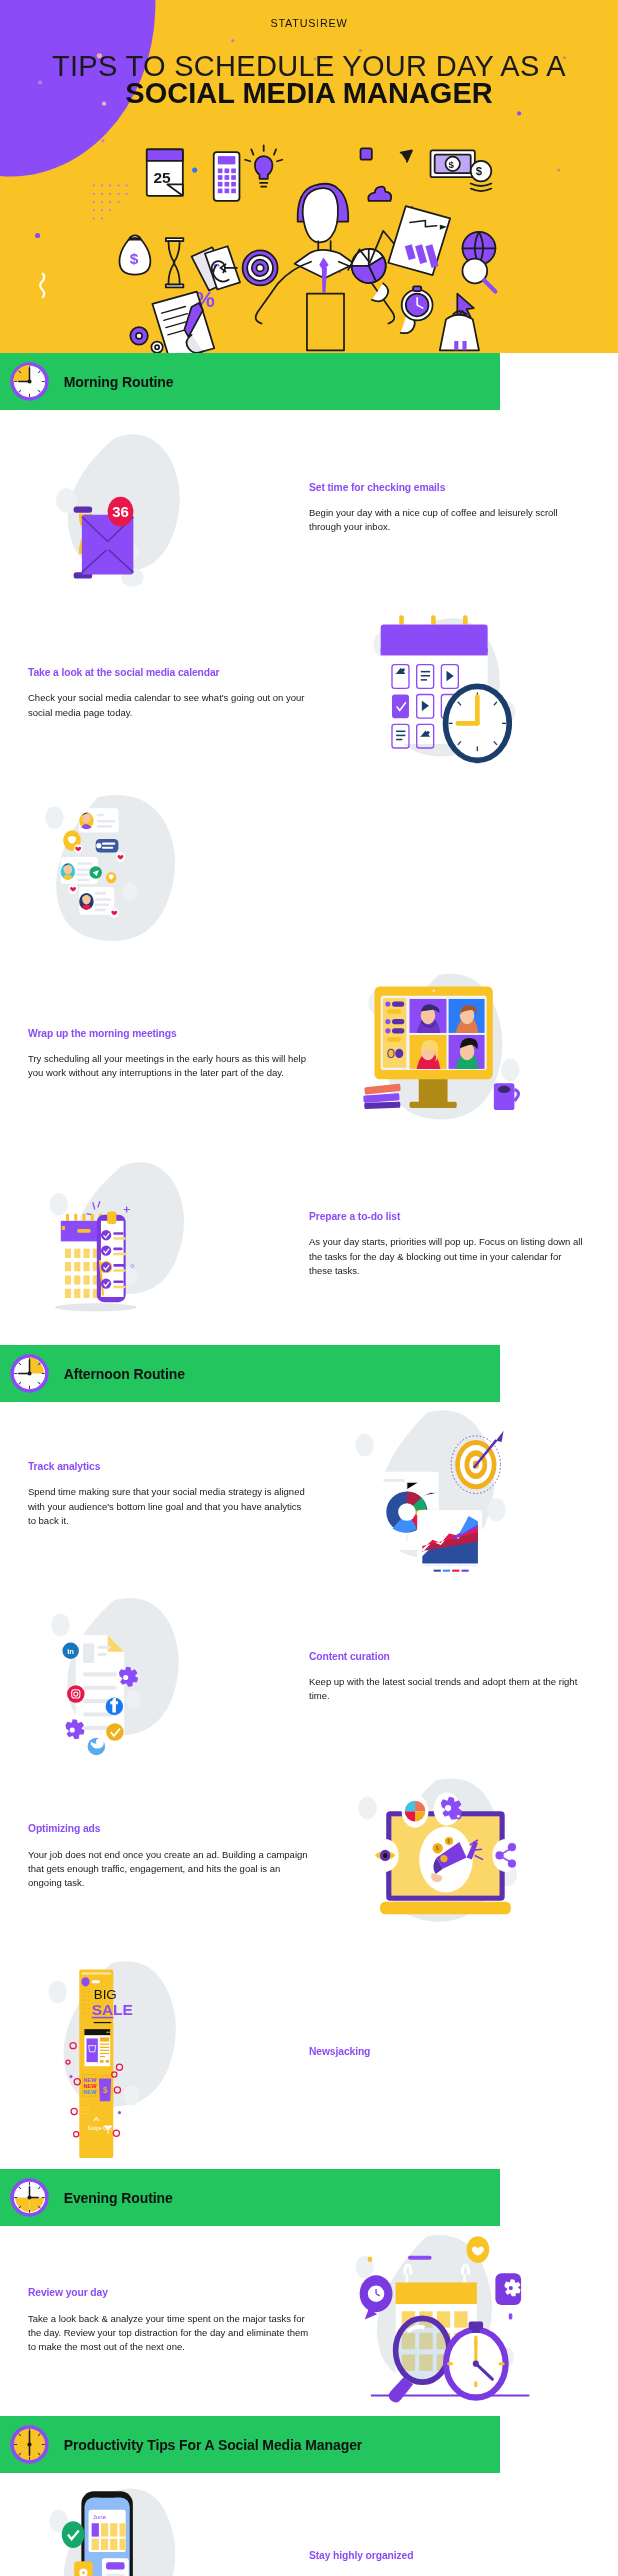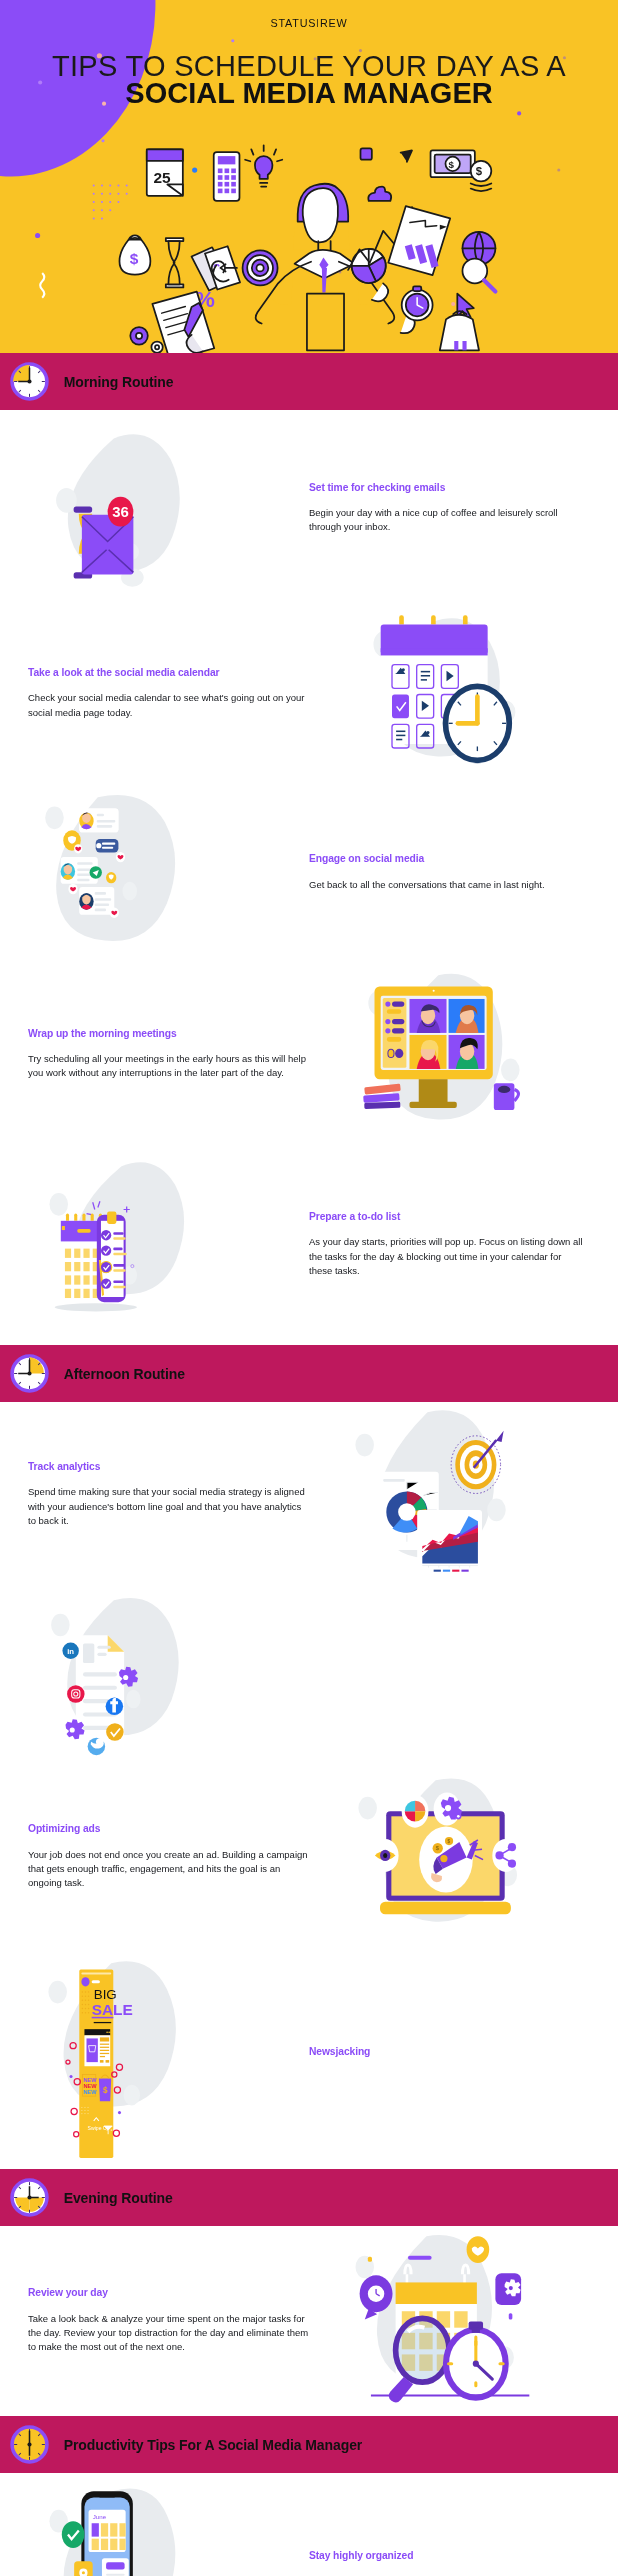--- a/index.html
+++ b/index.html
@@ -57,23 +57,23 @@
     text-align: center;
     font-size: 29px;
     letter-spacing: 0px;
     color: #111111;
     font-weight: bold;
   }
   .hero-art { position: absolute; left: 0; top: 139px; width: 618px; height: 214px; }
 
   
   .band {
-    width: 618px;
+    width: 500px;
     height: 57px;
-    background: #be185d;
+    background: #22c55e;
     display: flex;
     align-items: center;
     padding-left: 9.3px;
   }
   .band-clock { width: 41px; height: 41px; flex: 0 0 41px; }
   .band-title {
     margin-left: 13.4px;
     font-size: 14px;
     font-weight: bold;
     color: #111111;
@@ -478,24 +478,20 @@
           <path d="M79 207 q8 -12 18 -2 q-4 -8 -18 2z" fill="#1b3d6b"></path>
           <rect x="104" y="198" width="22" height="5" rx="2" fill="#e6eaee"></rect>
           <rect x="104" y="210" width="32" height="5" rx="2" fill="#e6eaee"></rect>
           <rect x="104" y="220" width="28" height="5" rx="2" fill="#e6eaee"></rect>
           <rect x="104" y="230" width="22" height="5" rx="2" fill="#e6eaee"></rect>
         </g>
         <ellipse cx="142" cy="238" rx="9" ry="10" fill="#ffffff"></ellipse>
         <path d="M142 236 q-3 -4 -6 0 q0 4 6 7 q6 -3 6 -7 q-3 -4 -6 0z" fill="#e8174a"></path>
       </svg>
     </div>
-    <div class="col-text">
-      <div class="tip-head">Engage on social media</div>
-      <div class="tip-body">Get back to all the conversations that came in last night.</div>
-    </div>
   </div>
 
   <div class="tip reverse" style="height:180px">
     <div class="col-text">
       <div class="tip-head">Wrap up the morning meetings</div>
       <div class="tip-body">Try scheduling all your meetings in the early hours as this will help you work without any interruptions in the later part of the day.</div>
     </div>
     <div class="col-art">
       <svg width="216" height="165" viewBox="0 0 420 320">
         <path class="blobbg" d="M160 6 q74 -16 108 56 q32 74 2 154 q-32 76 -116 70 q-84 -6 -92 -90 q-8 -88 98 -190z"></path>
@@ -743,20 +739,24 @@
         </g>
         <g fill="#8b4cf7">
           <path d="M140 156 l4 -6 l8 2 l2 -7 l8 1 l2 7 l7 -3 l5 7 l-5 6 l6 4 l-2 8 l-8 0 l-1 8 l-8 1 l-4 -7 l-7 3 l-5 -6 l5 -6 l-6 -5z"></path>
           <circle cx="153" cy="166" r="5" fill="#ffffff"></circle>
         </g>
         <g fill="#8b4cf7">
           <path d="M36 258 l4 -6 l8 2 l2 -7 l8 1 l2 7 l7 -3 l5 7 l-5 6 l6 4 l-2 8 l-8 0 l-1 8 l-8 1 l-4 -7 l-7 3 l-5 -6 l5 -6 l-6 -5z"></path>
           <circle cx="49" cy="268" r="5" fill="#ffffff"></circle>
         </g>
       </svg>
+    </div>
+    <div class="col-text">
+      <div class="tip-head">Content curation</div>
+      <div class="tip-body"> Keep up with the latest social trends and adopt them at the right time.</div>
     </div>
   </div>
 
   <div class="tip reverse" style="height:180px">
     <div class="col-text">
       <div class="tip-head">Optimizing ads</div>
       <div class="tip-body">Your job does not end once you create an ad. Building a campaign that gets enough traffic, engagement, and hits the goal is an ongoing task.</div>
     </div>
     <div class="col-art">
       <svg width="222" height="170" viewBox="0 0 430 330">

